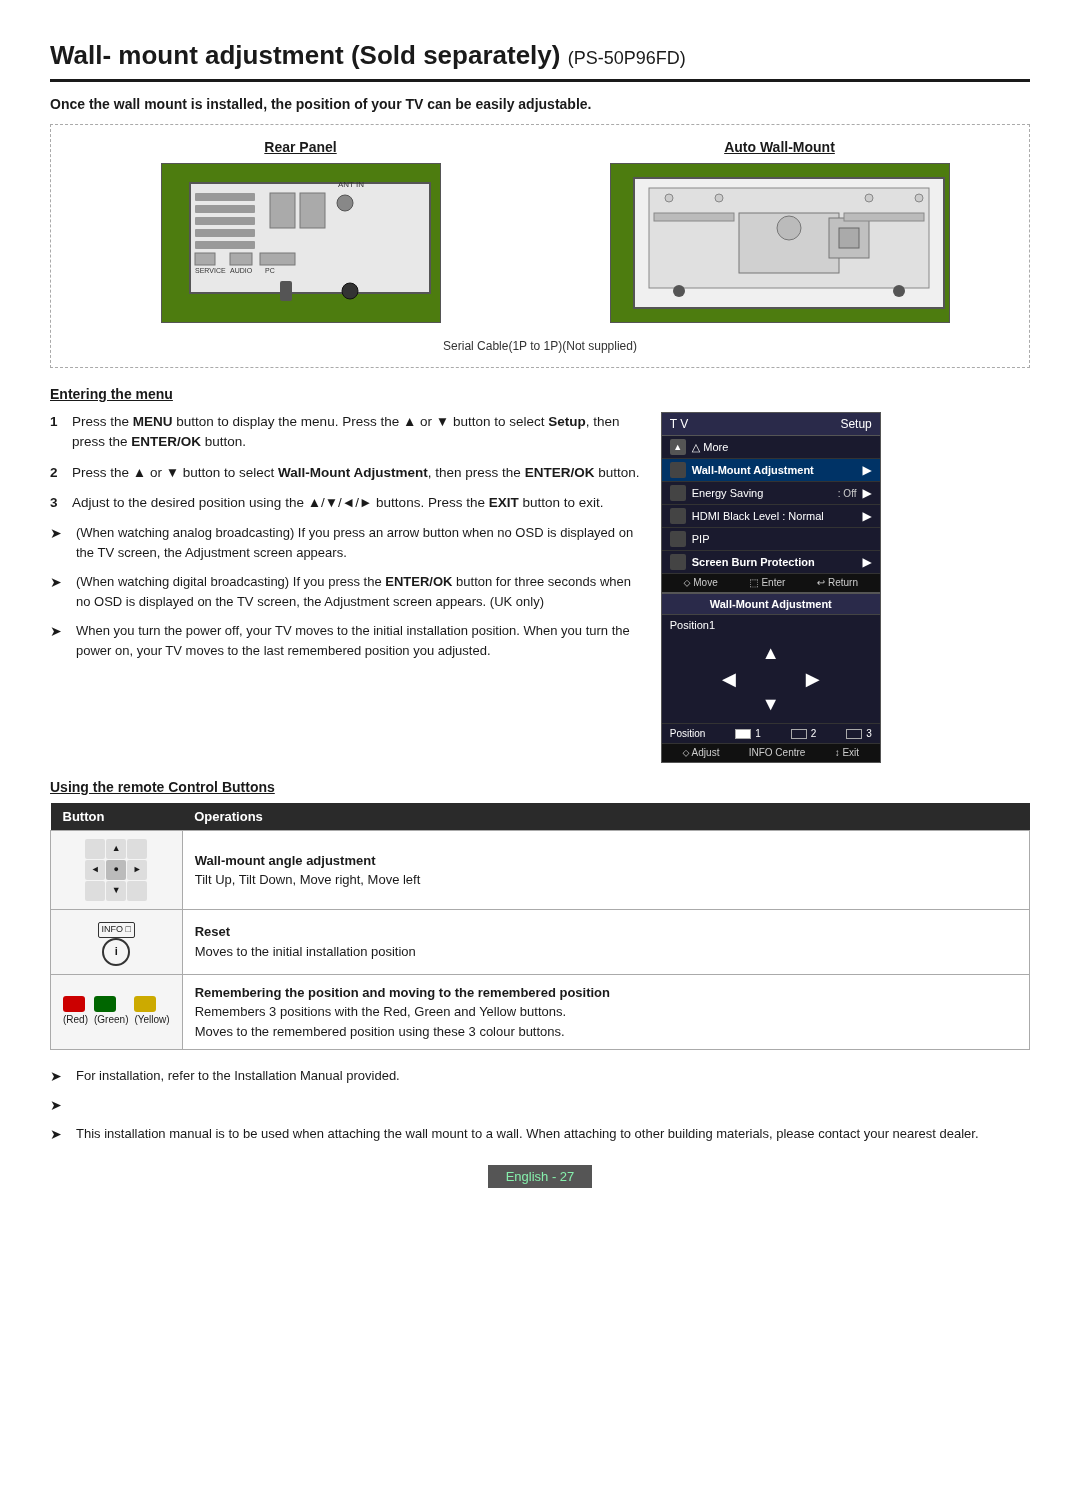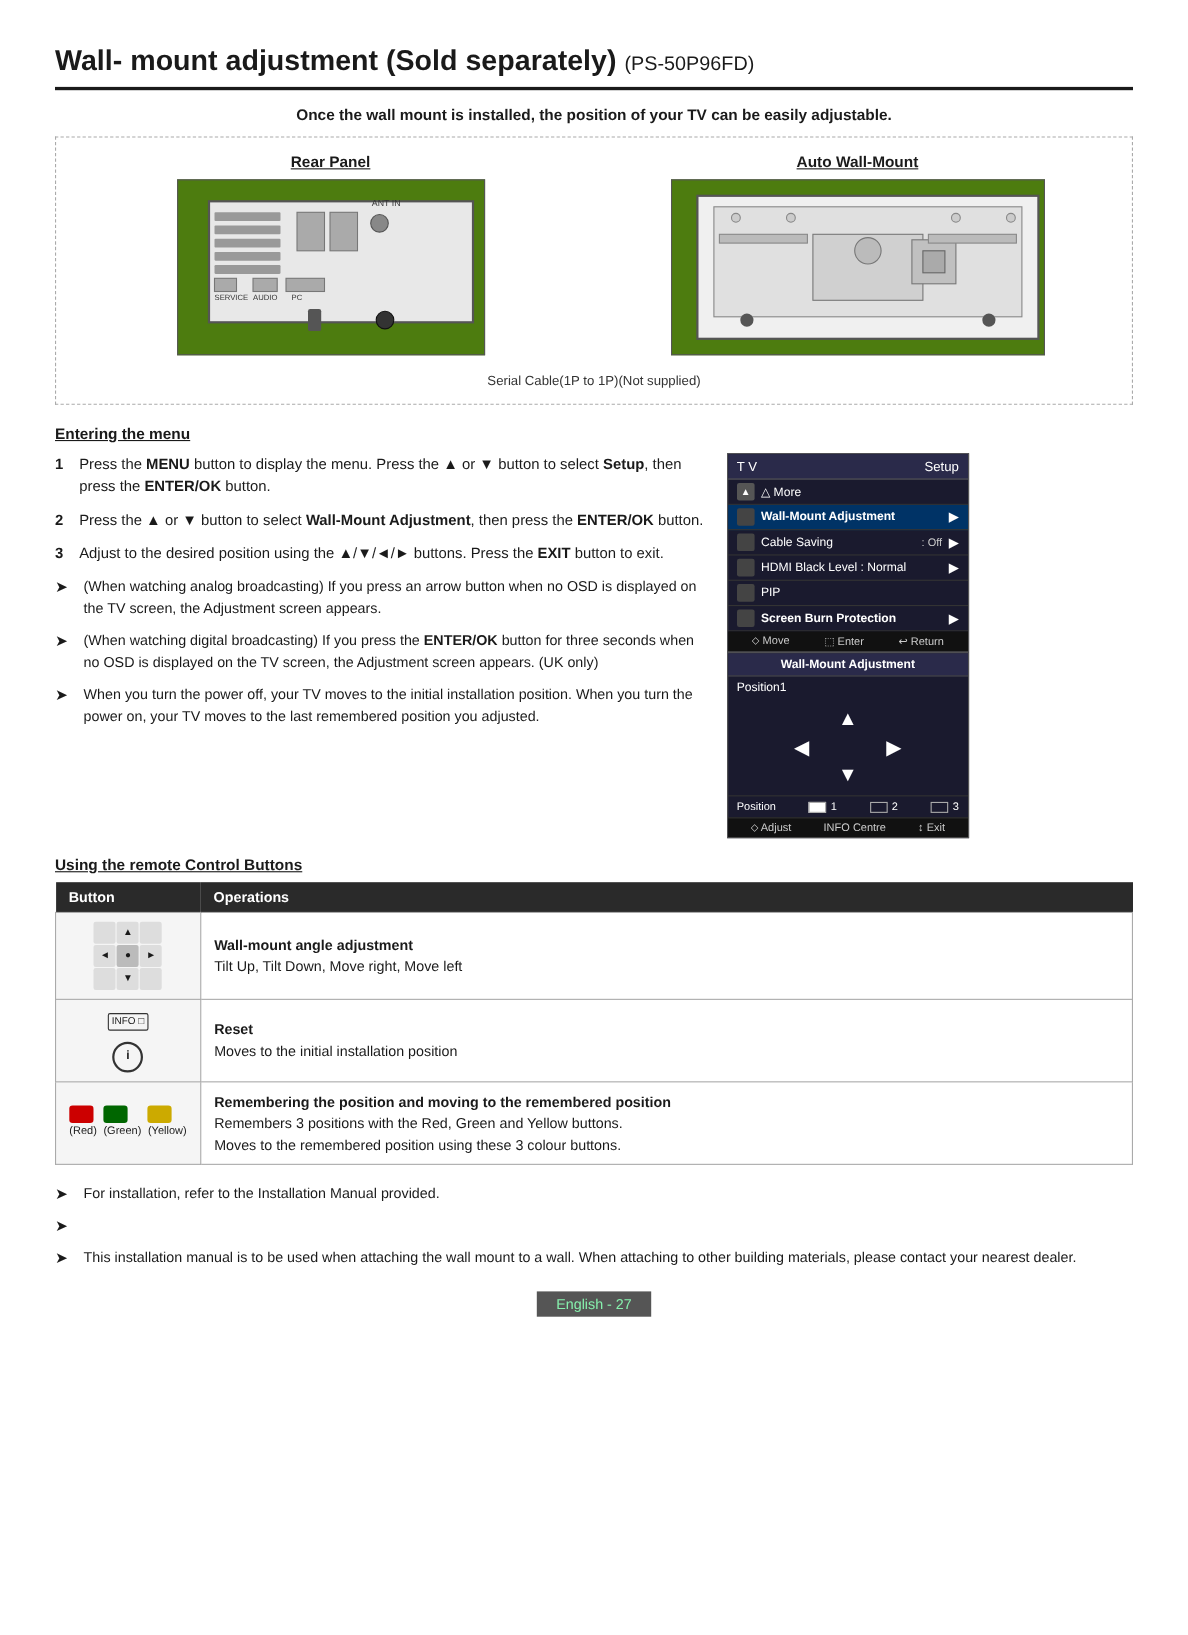--- a/index.html
+++ b/index.html
@@ -20,21 +20,20 @@
       margin-bottom: 14px;
     }
     .page-title .model {
       font-size: 18px;
       font-weight: normal;
     }
     .subtitle {
       font-weight: bold;
       margin-bottom: 12px;
       font-size: 14px;
-      text-align: center;
     }
     .diagram-box {
       border: 1px dashed #aaa;
       padding: 14px;
       margin-bottom: 18px;
       display: flex;
       flex-direction: column;
       align-items: center;
     }
     .diagram-panels {
@@ -315,21 +314,21 @@
     .color-btn-label {
       font-size: 10px;
       display: block;
       text-align: center;
     }
     
     .info-btn {
       display: inline-flex;
       flex-direction: column;
       align-items: center;
-      gap: 10px;
+      gap: 0;
     }
     .info-badge {
       font-size: 9px;
       border: 1px solid #333;
       padding: 0 3px;
       border-radius: 2px;
     }
     .info-circle {
       width: 28px;
       height: 28px;
@@ -491,21 +490,21 @@
           <div class="osd-icon">▲</div>
           <span class="osd-text">△ More</span>
         </div>
         <div class="osd-row highlighted">
           <div class="osd-icon" style="background:#444;"></div>
           <span class="osd-text"><strong>Wall-Mount Adjustment</strong></span>
           <span style="font-size:12px">▶</span>
         </div>
         <div class="osd-row">
           <div class="osd-icon" style="background:#444;"></div>
-          <span class="osd-text">Cable Saving</span>
+          <span class="osd-text">Energy Saving</span>
           <span class="osd-value">: Off</span>
           <span style="font-size:12px">▶</span>
         </div>
         <div class="osd-row">
           <div class="osd-icon" style="background:#444;"></div>
           <span class="osd-text">HDMI Black Level : Normal</span>
           <span style="font-size:12px">▶</span>
         </div>
         <div class="osd-row">
           <div class="osd-icon" style="background:#444;"></div>

